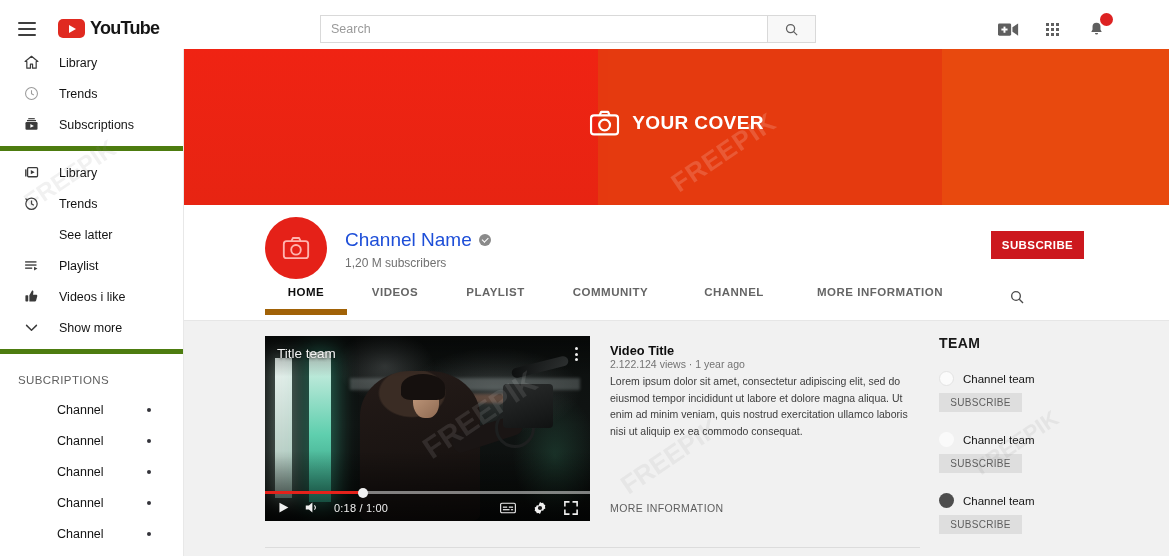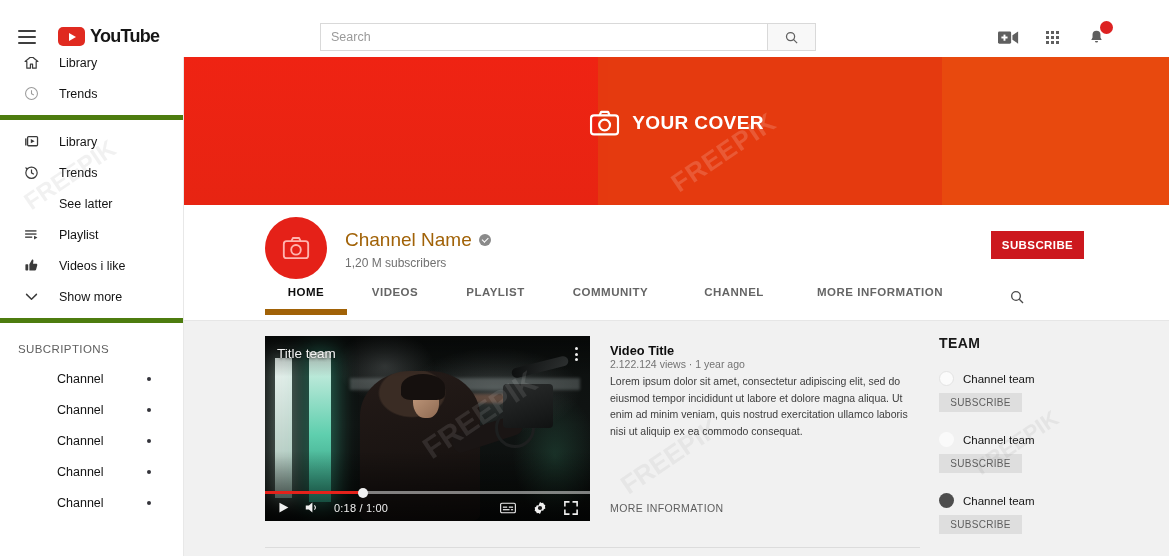--- a/index.html
+++ b/index.html
@@ -7,21 +7,21 @@
   body {
     font-family:"Liberation Sans", sans-serif;
     background:#ffffff;
     color:#030303;
     -webkit-font-smoothing:antialiased;
   }
   .app { position:relative; width:1169px; height:556px; }
 
   
   .header {
-    position:absolute; top:16px; left:0; width:1169px; height:41px;
+    position:absolute; top:8px; left:0; width:1169px; height:41px;
     background:#ffffff; display:flex; align-items:center;
     z-index:30;
   }
   .hamburger { margin-left:18px; width:22px; height:22px; display:flex; flex-direction:column;
     justify-content:center; gap:4px; cursor:pointer; }
   .hamburger span { display:block; height:2px; width:18px; background:#3f3f3f; border-radius:1px; }
   .logo { display:flex; align-items:center; gap:5px; margin-left:18px; cursor:pointer; }
   .logo-mark { width:27px; height:19px; background:#e02a20; border-radius:5px;
     display:flex; align-items:center; justify-content:center; }
   .logo-mark .tri { width:0;height:0;border-left:7px solid #fff;
@@ -89,21 +89,21 @@
   .cover-txt { color:#fff; font-size:19px; font-weight:700; letter-spacing:.4px; }
   .wm-banner { position:absolute; left:480px; top:96px; font-size:26px; font-weight:700;
     color:rgba(255,255,255,.16); transform:rotate(-34deg); letter-spacing:1px; z-index:2;
     pointer-events:none; }
 
   
   .channel-bar { position:absolute; top:205px; left:184px; width:985px; height:115px;
     background:#fff; }
   .avatar-big { position:absolute; left:81px; top:12px; width:62px; height:62px; border-radius:50%;
     background:#e52118; display:flex; align-items:center; justify-content:center; }
-  .ch-name { position:absolute; left:161px; top:24px; font-size:19px; font-weight:400; color:#a16207;
+  .ch-name { position:absolute; left:161px; top:24px; font-size:19px; font-weight:400; color:#1d4ed8;
     display:flex; align-items:center; gap:7px; }
   .verified { width:12px; height:12px; border-radius:50%; background:#8a8a8a;
     display:flex; align-items:center; justify-content:center; }
   .verified:after { content:""; display:block; width:5px; height:2.5px;
     border-left:1.6px solid #fff; border-bottom:1.6px solid #fff;
     transform:rotate(-45deg) translate(0.5px,-0.5px); }
   .ch-subs { position:absolute; left:161px; top:51px; font-size:12px; color:#707070; }
   .subscribe-main { position:absolute; right:85px; top:26px; width:93px; height:28px;
     background:#cc181e; color:#fff; border:none; font-size:11.5px; font-weight:600;
     letter-spacing:.4px; cursor:pointer; font-family:"Liberation Sans", sans-serif; }
@@ -286,20 +286,31 @@
       </div>
       <div class="side-item">
         <span class="side-ico">
           <svg width="17" height="17" viewBox="0 0 24 24">
               <circle cx="12" cy="12" r="8.4" fill="none" stroke="#9b9b9b" stroke-width="1.5"></circle>
               <path d="M12 7.4v4.8l3.2 2" fill="none" stroke="#9b9b9b" stroke-width="1.5"></path>
             </svg>
         </span>
         <span class="side-label">Trends</span>
       </div>
+      <div class="side-item">
+        <span class="side-ico">
+          <svg width="17" height="17" viewBox="0 0 24 24">
+              <rect x="3.5" y="8.5" width="17" height="11" rx="1.6" fill="#3a3a3a"></rect>
+              <rect x="5.6" y="5.6" width="12.8" height="1.8" fill="#3a3a3a"></rect>
+              <rect x="7.4" y="3" width="9.2" height="1.6" fill="#3a3a3a"></rect>
+              <polygon points="10.4,11.4 15.4,14 10.4,16.6" fill="#fff"></polygon>
+            </svg>
+        </span>
+        <span class="side-label">Subscriptions</span>
+      </div>
     </div>
 
     <div class="side-group">
       <div class="side-item">
         <span class="side-ico">
           <svg width="17" height="17" viewBox="0 0 24 24">
               <rect x="6.5" y="5" width="14" height="13" rx="1.4" fill="none" stroke="#3a3a3a" stroke-width="1.8"></rect>
               <rect x="3" y="7.6" width="2" height="10" fill="#3a3a3a"></rect>
               <polygon points="11,8.6 16.4,11.5 11,14.4" fill="#3a3a3a"></polygon>
             </svg>

